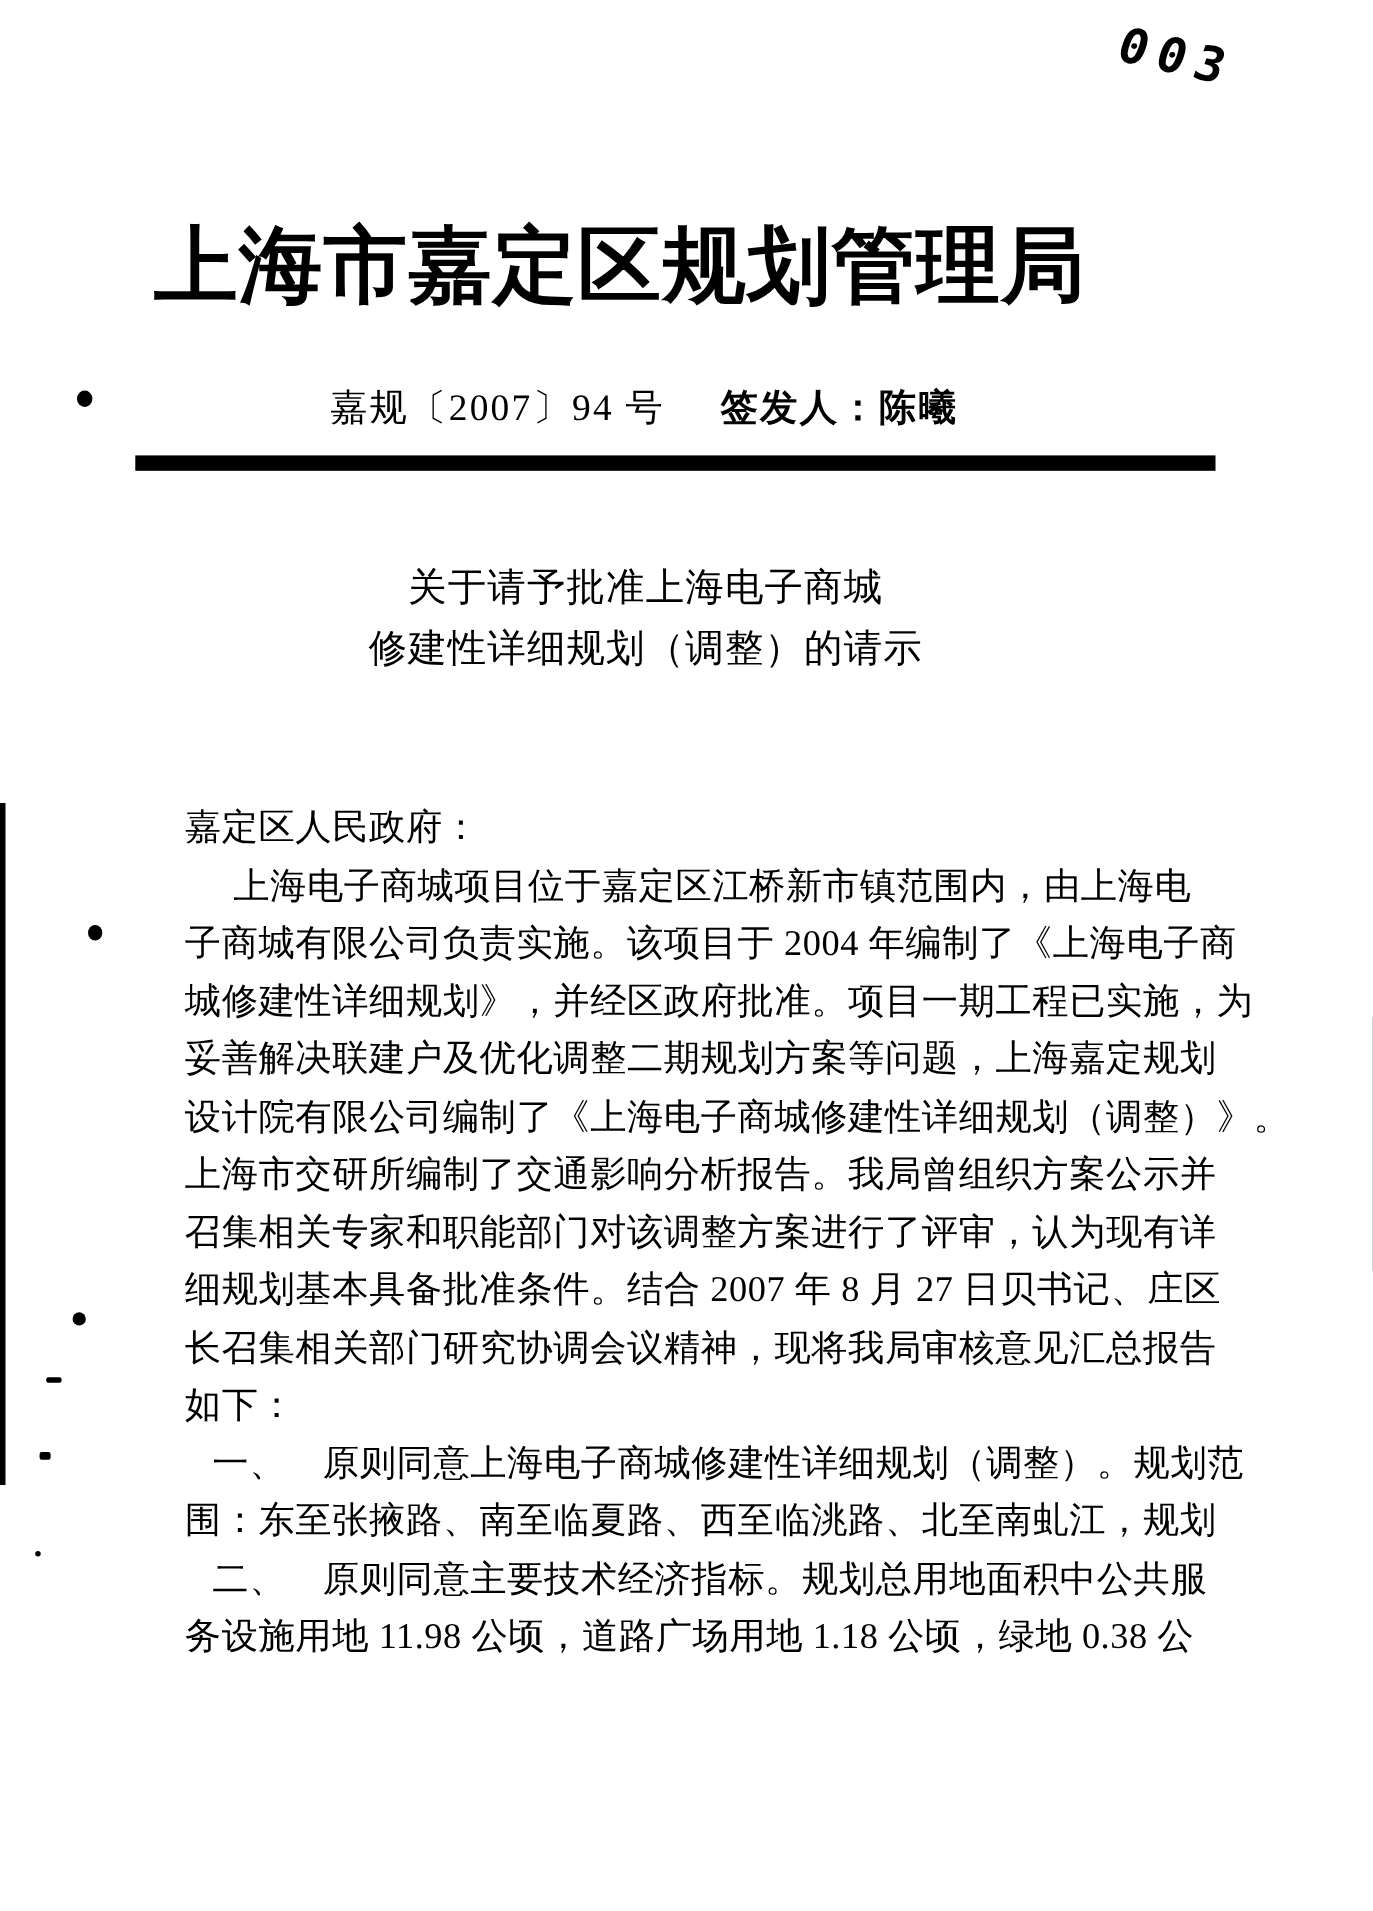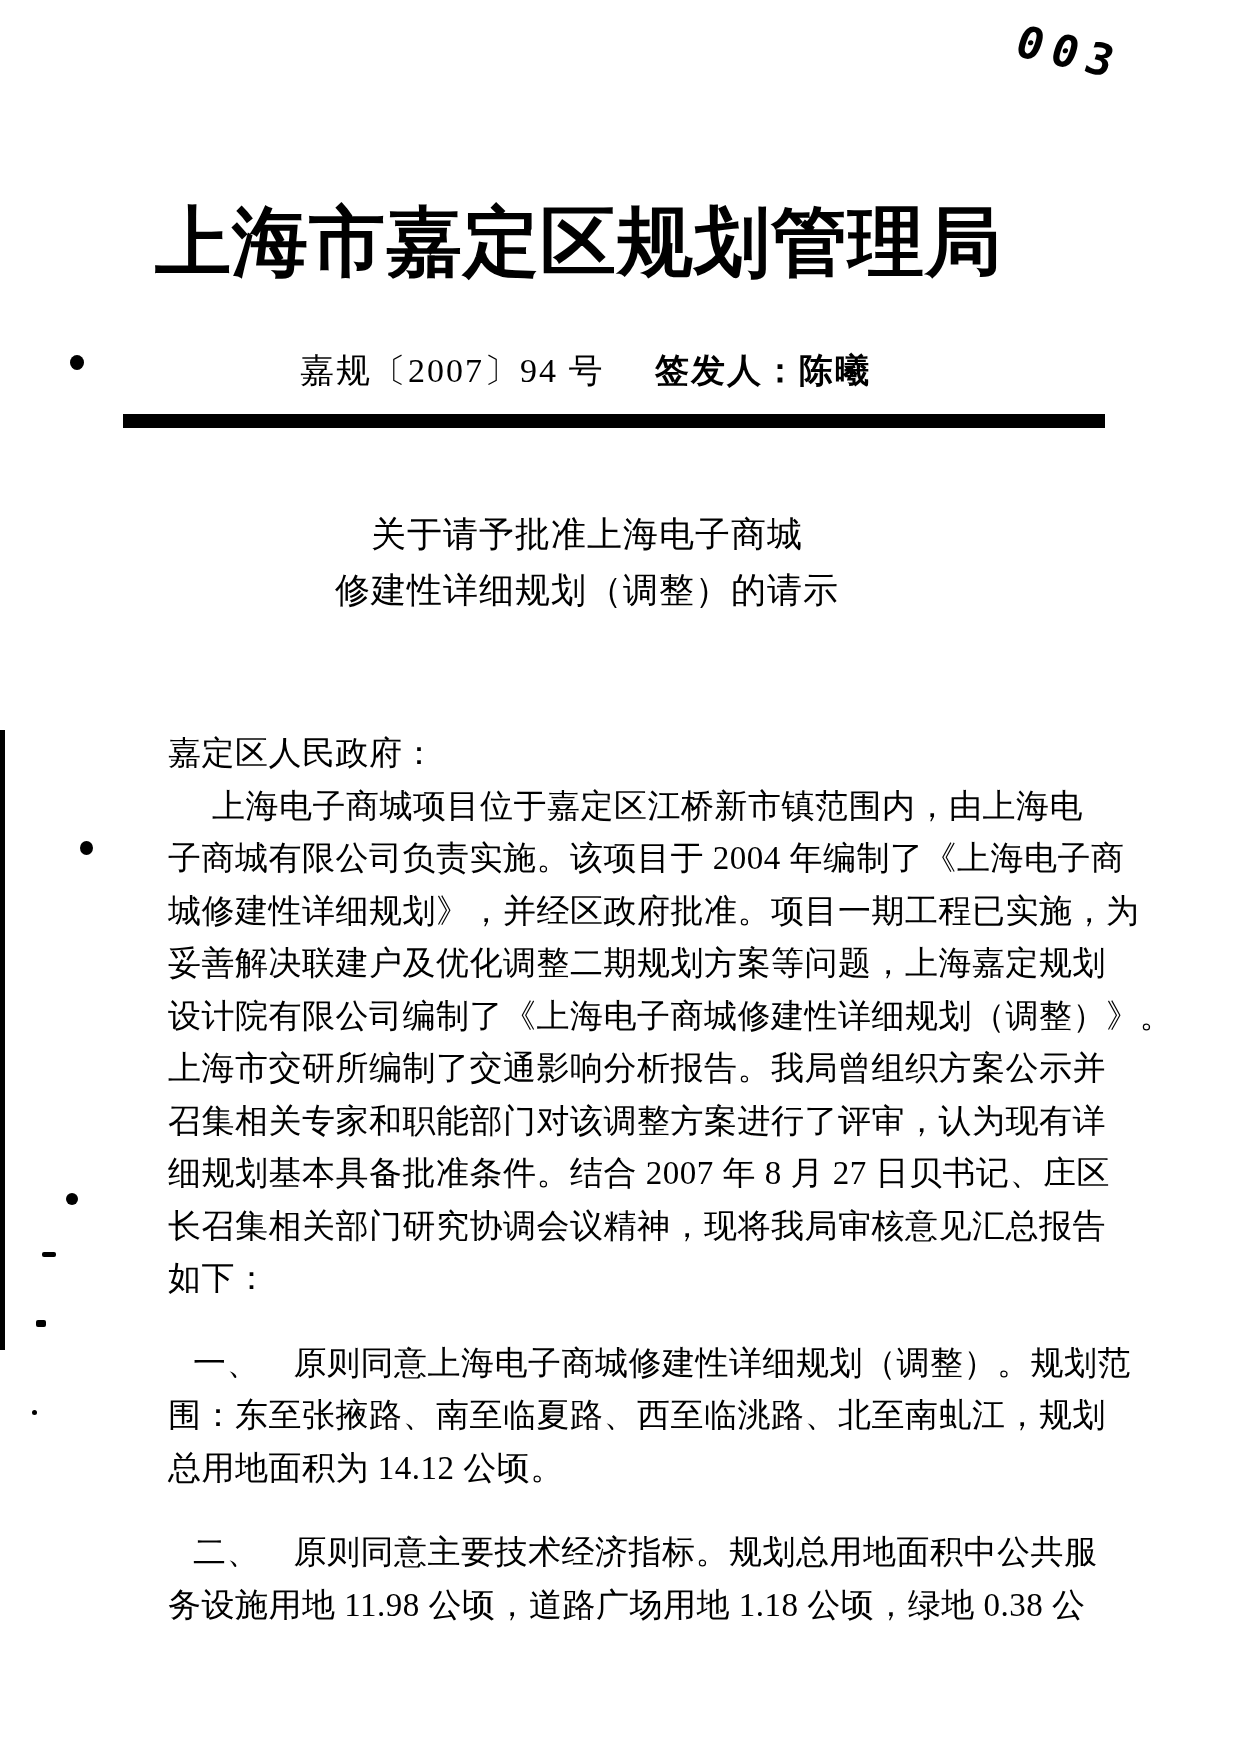--- a/index.html
+++ b/index.html
@@ -18,21 +18,20 @@
     position:absolute; left:1026px; top:16px;
     font-family:"DejaVu Sans Mono","Liberation Mono",monospace;
     font-weight:bold; font-size:44px; letter-spacing:9px;
     transform:rotate(13deg) skewX(-6deg);
     transform-origin:left top;
   }
 
   
   .agency-title {
     position:absolute; left:140px; top:186px; width:877px;
-    text-align:center;
     font-family:Liberation Sans, sans-serif;
     font-weight:bold; font-size:76px; line-height:112px;
     letter-spacing:1px; white-space:nowrap;
   }
 
   
   .doc-number-row { position:absolute; left:0; top:348px; width:1248px; height:44px; font-size:34px; }
   .doc-number { position:absolute; left:300px; top:0; letter-spacing:2px; }
   .signer     { position:absolute; left:655px; top:0; letter-spacing:2px;font-weight:bold; }
 
@@ -52,21 +51,21 @@
   }
 
   
   .body-text {
     position:absolute; left:168px; top:727px; width:885px;
     font-size:33px; letter-spacing:0.5px;
   }
   .body-line { height:52.5px; line-height:52.5px; white-space:nowrap; }
   .indent-0 { padding-left:0;font-family:Liberation Serif, serif; }
   .indent-1 { padding-left:44px; }
-  .indent-2 { padding-left:25px;margin-top:32px; }
+  .indent-2 { padding-left:25px; }
 
   
   .edge-strip { position:absolute; left:0; top:730px; width:5px; height:620px; background:#000; }
   .artifact { position:absolute; background:#000; border-radius:50%; }
   .a-dot1 { left:70px;  top:355px;  width:14px; height:15px; }
   .a-dot2 { left:80px;  top:841px;  width:13px; height:14px; }
   .a-dot3 { left:66px;  top:1193px; width:12px; height:12px; }
   .a-dash { left:42px;  top:1252px; width:14px; height:5px; border-radius:2px; }
   .a-tick { left:36px;  top:1320px; width:10px; height:7px;  border-radius:2px; }
   .a-dot4 { left:32px;  top:1410px; width:5px;  height:5px; }
@@ -113,21 +112,20 @@
       <div class="body-line indent-0">细规划基本具备批准条件。结合 2007 年 8 月 27 日贝书记、庄区</div>
 
       <div class="body-line indent-0">长召集相关部门研究协调会议精神，现将我局审核意见汇总报告</div>
 
       <div class="body-line indent-0">如下：</div>
 
       <div class="body-line indent-2">一、　原则同意上海电子商城修建性详细规划（调整）。规划范</div>
 
       <div class="body-line indent-0">围：东至张掖路、南至临夏路、西至临洮路、北至南虬江，规划</div>
 
-      <div class="body-line indent-0">总用地面积为 14.12 公顷。</div>
 
       <div class="body-line indent-2">二、　原则同意主要技术经济指标。规划总用地面积中公共服</div>
 
       <div class="body-line indent-0">务设施用地 11.98 公顷，道路广场用地 1.18 公顷，绿地 0.38 公</div>
     </div>
 
   <div class="edge-strip"></div>
   <div class="artifact a-dot1"></div>
   <div class="artifact a-dot2"></div>
   <div class="artifact a-dot3"></div>

